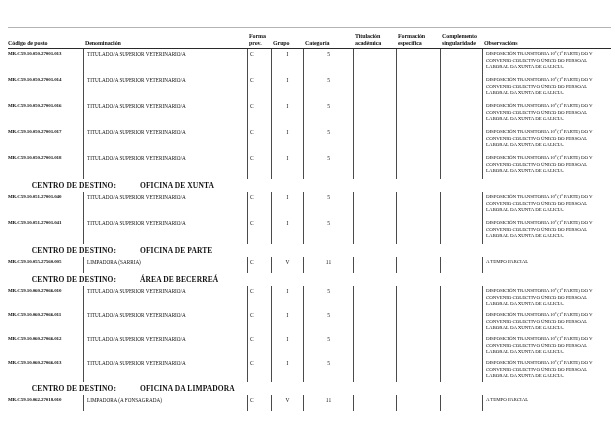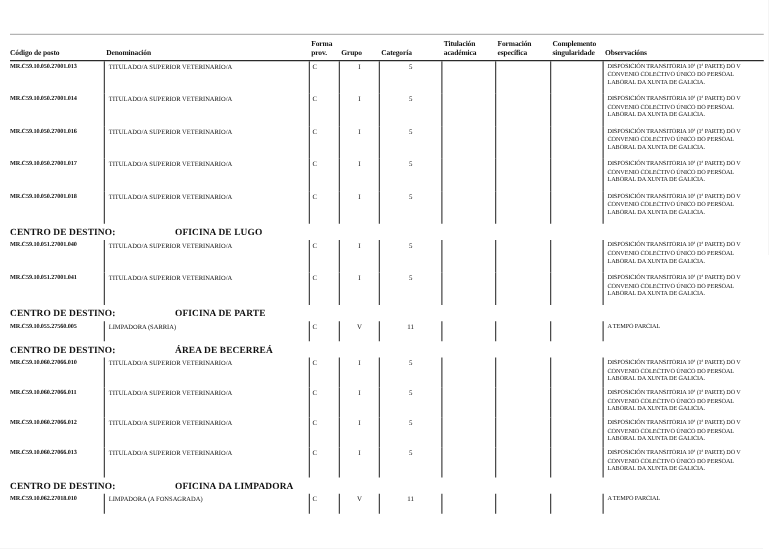--- a/index.html
+++ b/index.html
@@ -37,21 +37,21 @@
   .hcell.first{padding-left:0;}
   
   .section-header{
     display:flex;
     align-items:baseline;
     margin:2px 0 1px 0;
     min-height:10px;
   }
   .centro-label{
     font-size:7.5px;font-weight:700;letter-spacing:0.1px;
-    width:132px;flex:0 0 132px;
+    width:132px;flex:0 0 132px;text-align:center;
   }
   .centro-name{font-size:7.5px;font-weight:700;letter-spacing:0.1px;}
   
   .cell{
     box-sizing:border-box;
     padding-top:2px;
     font-size:5.5px;
     line-height:1.25;
     overflow:hidden;
   }
@@ -126,21 +126,21 @@
         <div class="cell cell-forma bl">C</div>
         <div class="cell cell-grupo bl">I</div>
         <div class="cell cell-categoria bl">5</div>
         <div class="cell cell-titulacion bl"></div>
         <div class="cell cell-formacion bl"></div>
         <div class="cell cell-complemento bl"></div>
         <div class="cell cell-observacions bl">DISPOSICIÓN TRANSITORIA 10ª (1ª PARTE) DO V CONVENIO COLECTIVO ÚNICO DO PERSOAL LABORAL DA XUNTA DE GALICIA.</div>
       </div>
       <div class="section-header">
         <span class="centro-label">CENTRO DE DESTINO:</span>
-        <span class="centro-name">OFICINA DE LUGO</span>
+        <span class="centro-name">OFICINA DE XUNTA</span>
       </div>
       <div class="grid9 rows" style="grid-auto-rows: minmax(26px, auto);">
         <div class="cell cell-codigo">MR.C59.10.051.27001.040</div>
         <div class="cell cell-denominacion bl">TITULADO/A SUPERIOR VETERINARIO/A</div>
         <div class="cell cell-forma bl">C</div>
         <div class="cell cell-grupo bl">I</div>
         <div class="cell cell-categoria bl">5</div>
         <div class="cell cell-titulacion bl"></div>
         <div class="cell cell-formacion bl"></div>
         <div class="cell cell-complemento bl"></div>

